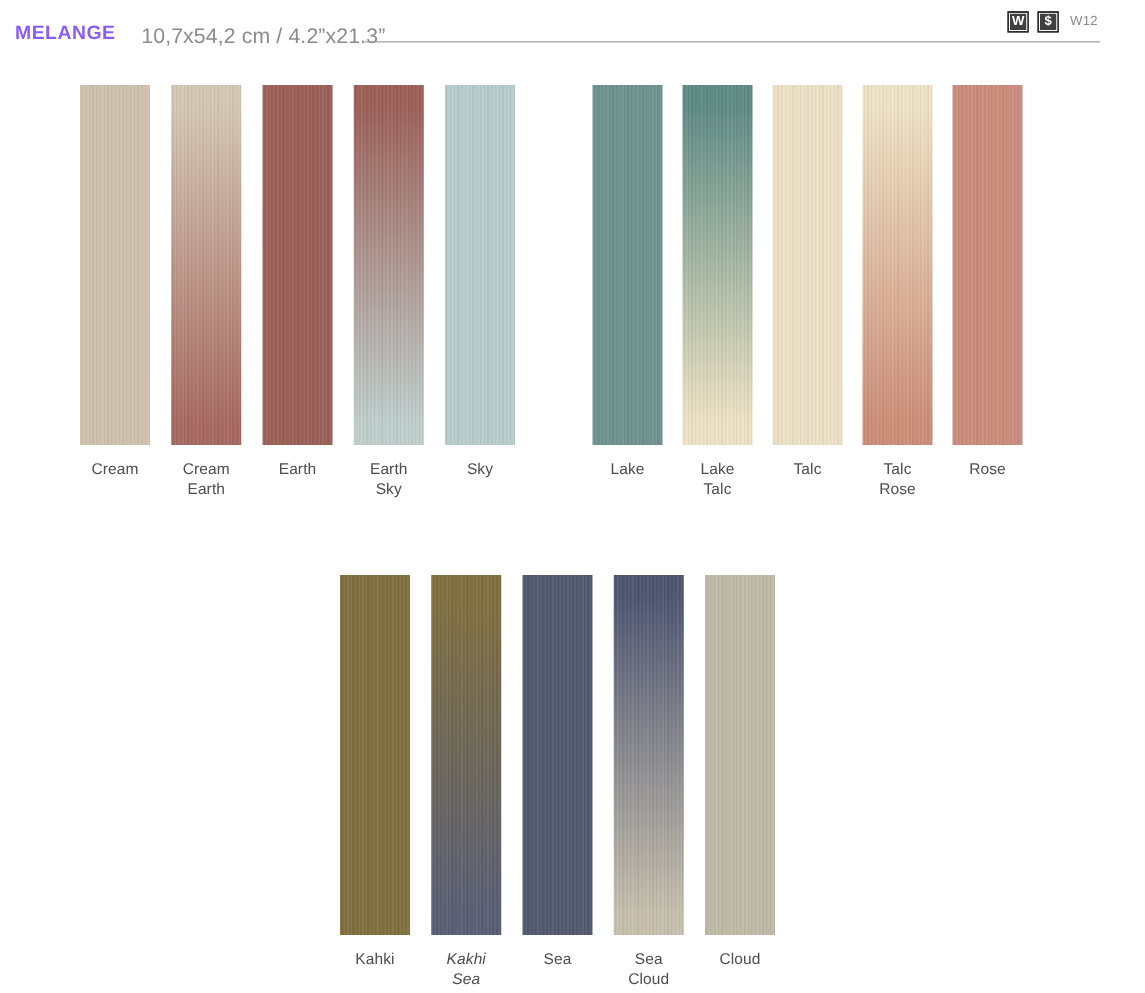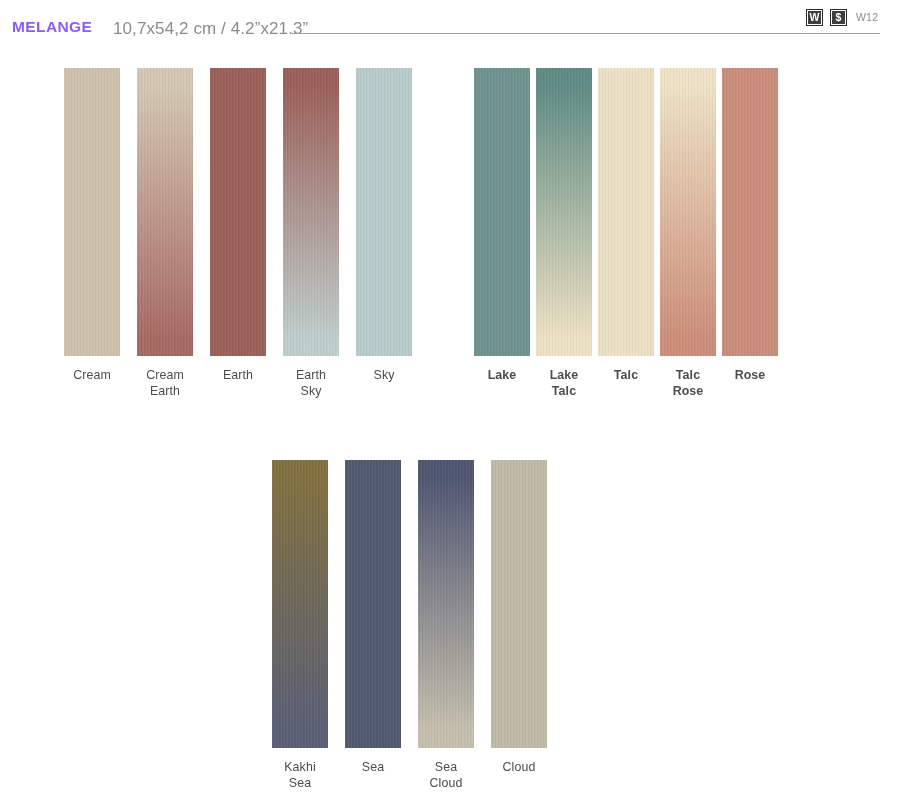--- a/index.html
+++ b/index.html
@@ -164,21 +164,21 @@
           <span class="lbl-line">Sky</span>
         </div>
       </div>
       <div class="swatch-cell" style="width: 56px;">
         <div class="swatch-chip" style="width: 56px; height: 288px; background: rgb(185, 203, 203);"></div>
         <div class="swatch-label">
           <span class="lbl-line">Sky</span>
         </div>
       </div>
     </div>
-    <div class="swatch-group" style="left: 474px; gap: 6px; font-weight: bold;">
+    <div class="swatch-group" style="left: 474px; gap: 16px;">
       <div class="swatch-cell" style="width: 56px;">
         <div class="swatch-chip" style="width: 56px; height: 288px; background: rgb(111, 147, 143);"></div>
         <div class="swatch-label">
           <span class="lbl-line">Lake</span>
         </div>
       </div>
       <div class="swatch-cell" style="width: 56px;">
         <div class="swatch-chip" style="width: 56px; height: 288px; background: linear-gradient(rgb(95, 139, 133) 0%, rgb(95, 139, 133) 6%, rgb(238, 226, 196) 94%, rgb(238, 226, 196) 100%);"></div>
         <div class="swatch-label">
           <span class="lbl-line">Lake</span>
@@ -202,20 +202,26 @@
         <div class="swatch-chip" style="width: 56px; height: 288px; background: rgb(203, 141, 123);"></div>
         <div class="swatch-label">
           <span class="lbl-line">Rose</span>
         </div>
       </div>
     </div>
   </div>
 <div class="swatch-section" id="section-row2">
     <div class="swatch-group" style="left: 272px; gap: 17px;">
       <div class="swatch-cell" style="width: 56px;">
+        <div class="swatch-chip" style="width: 56px; height: 288px; background: rgb(129, 112, 63);"></div>
+        <div class="swatch-label">
+          <span class="lbl-line">Kahki</span>
+        </div>
+      </div>
+      <div class="swatch-cell" style="width: 56px; font-style: italic;">
         <div class="swatch-chip" style="width: 56px; height: 288px; background: linear-gradient(rgb(129, 112, 63) 0%, rgb(129, 112, 63) 6%, rgb(90, 95, 117) 94%, rgb(90, 95, 117) 100%);"></div>
         <div class="swatch-label">
           <span class="lbl-line">Kakhi</span>
           <span class="lbl-line">Sea</span>
         </div>
       </div>
       <div class="swatch-cell" style="width: 56px;">
         <div class="swatch-chip" style="width: 56px; height: 288px; background: rgb(82, 90, 112);"></div>
         <div class="swatch-label">
           <span class="lbl-line">Sea</span>

